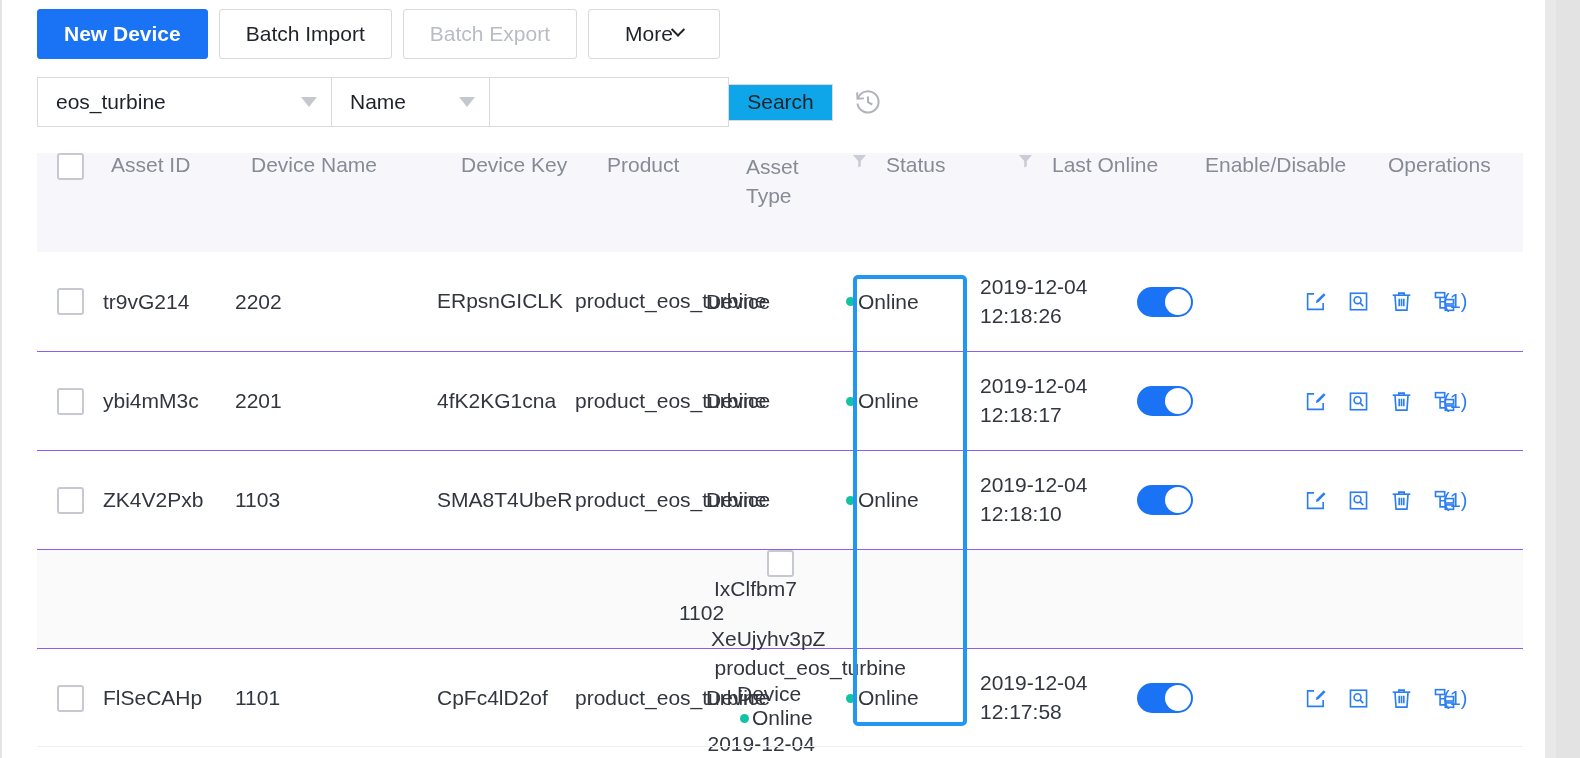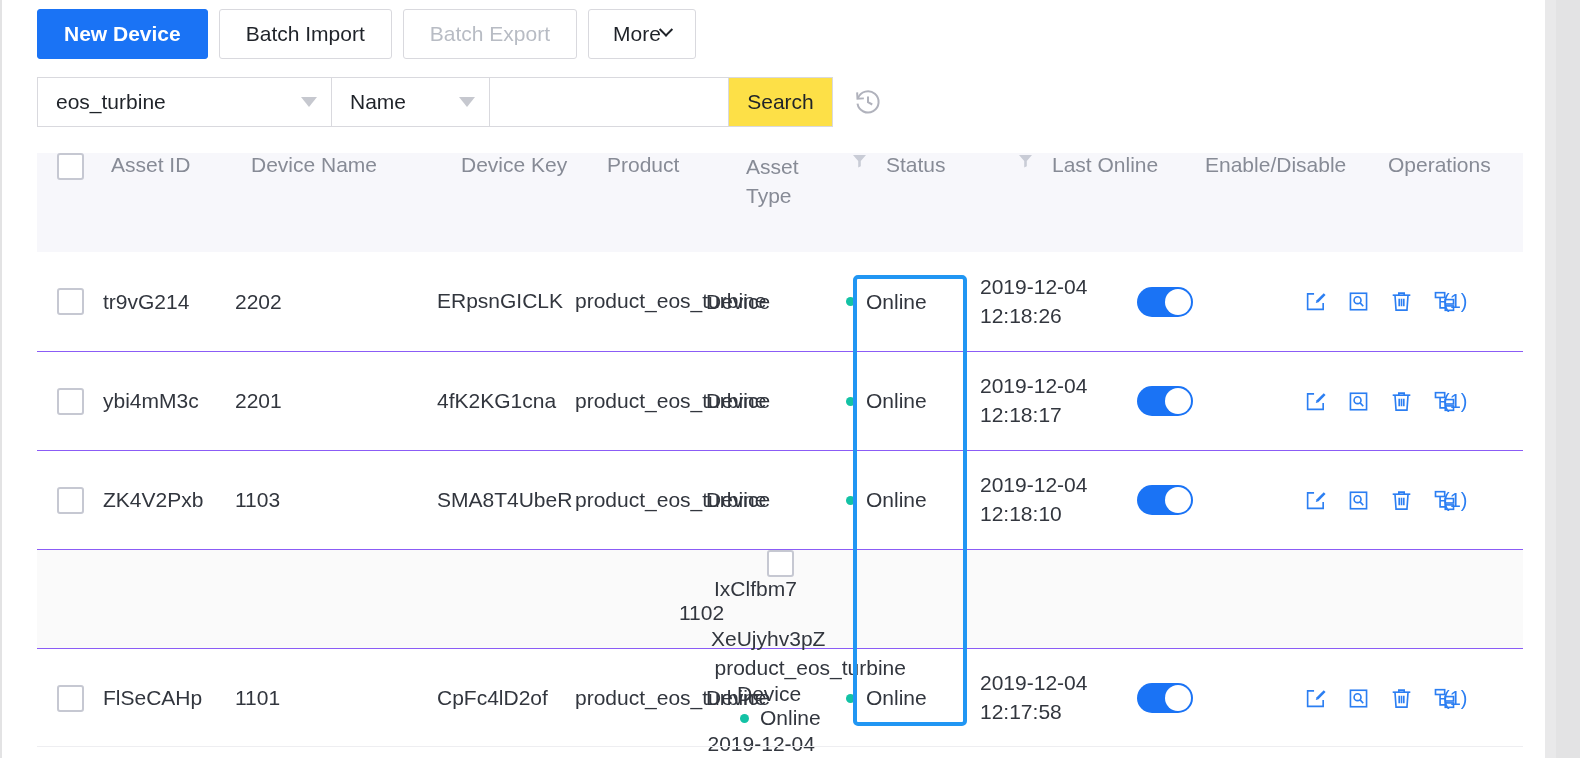--- a/index.html
+++ b/index.html
@@ -48,21 +48,21 @@
   }
   .btn-primary {
     background: #1a73f5;
     border-color: #1a73f5;
     color: #ffffff;
     font-weight: bold;
   }
   .btn-disabled {
     color: #b8bcc4;
   }
-  .btn-more { gap: 0; padding: 0 24px; }
+  .btn-more { gap: 0; padding: 0 36px; }
   .chev {
     display: inline-block;
     width: 10px; height: 10px;
     border-right: 2px solid #1f2329;
     border-bottom: 2px solid #1f2329;
     transform: rotate(45deg) translate(-3px,-3px);
   }
 
   
   .searchbar {
@@ -91,23 +91,23 @@
   .search-input {
     width: 239px; height: 50px;
     border: 1px solid #d9d9de; border-left: none;
     background: #fff;
     font-size: 21px; color: #1f2329;
     padding: 0 14px;
     outline: none;
     font-family: "Liberation Sans", sans-serif;
   }
   .search-btn {
-    height: 50px; width: 104px;
+    height: 37px; width: 104px;
     border: 1px solid #d9d9de; border-left: none;
-    background: #fde047;
+    background: #0ea5e9;
     font-size: 21px; color: #1f2329;
     display: flex; align-items: center; justify-content: center;
     font-family: "Liberation Sans", sans-serif;
   }
   .history-icon {
     margin-left: 20px;
     width: 30px; height: 30px;
     display: flex; align-items: center; justify-content: center;
     color: #b0b2bc;
   }
@@ -158,21 +158,21 @@
     width: 27px; height: 27px;
     border: 2px solid #c6c8d2;
     border-radius: 3px;
     background: #fff;
   }
   .funnel {
     width: 17px; height: 16px;
     color: #c9ccd6;
   }
 
-  .status-cell { display: flex; align-items: center; gap: 11px; padding-left: 16px; text-align: center; }
+  .status-cell { display: flex; align-items: center; gap: 3px; padding-left: 16px; text-align: center; }
   .dot {
     width: 9px; height: 9px; border-radius: 50%;
     background: #13c2a5; flex: none;
   }
   .status-txt { color: #32363e; }
 
   .toggle {
     width: 56px; height: 30px; border-radius: 15px;
     background: #1a73f5; position: relative;
     margin-left: 12px;

